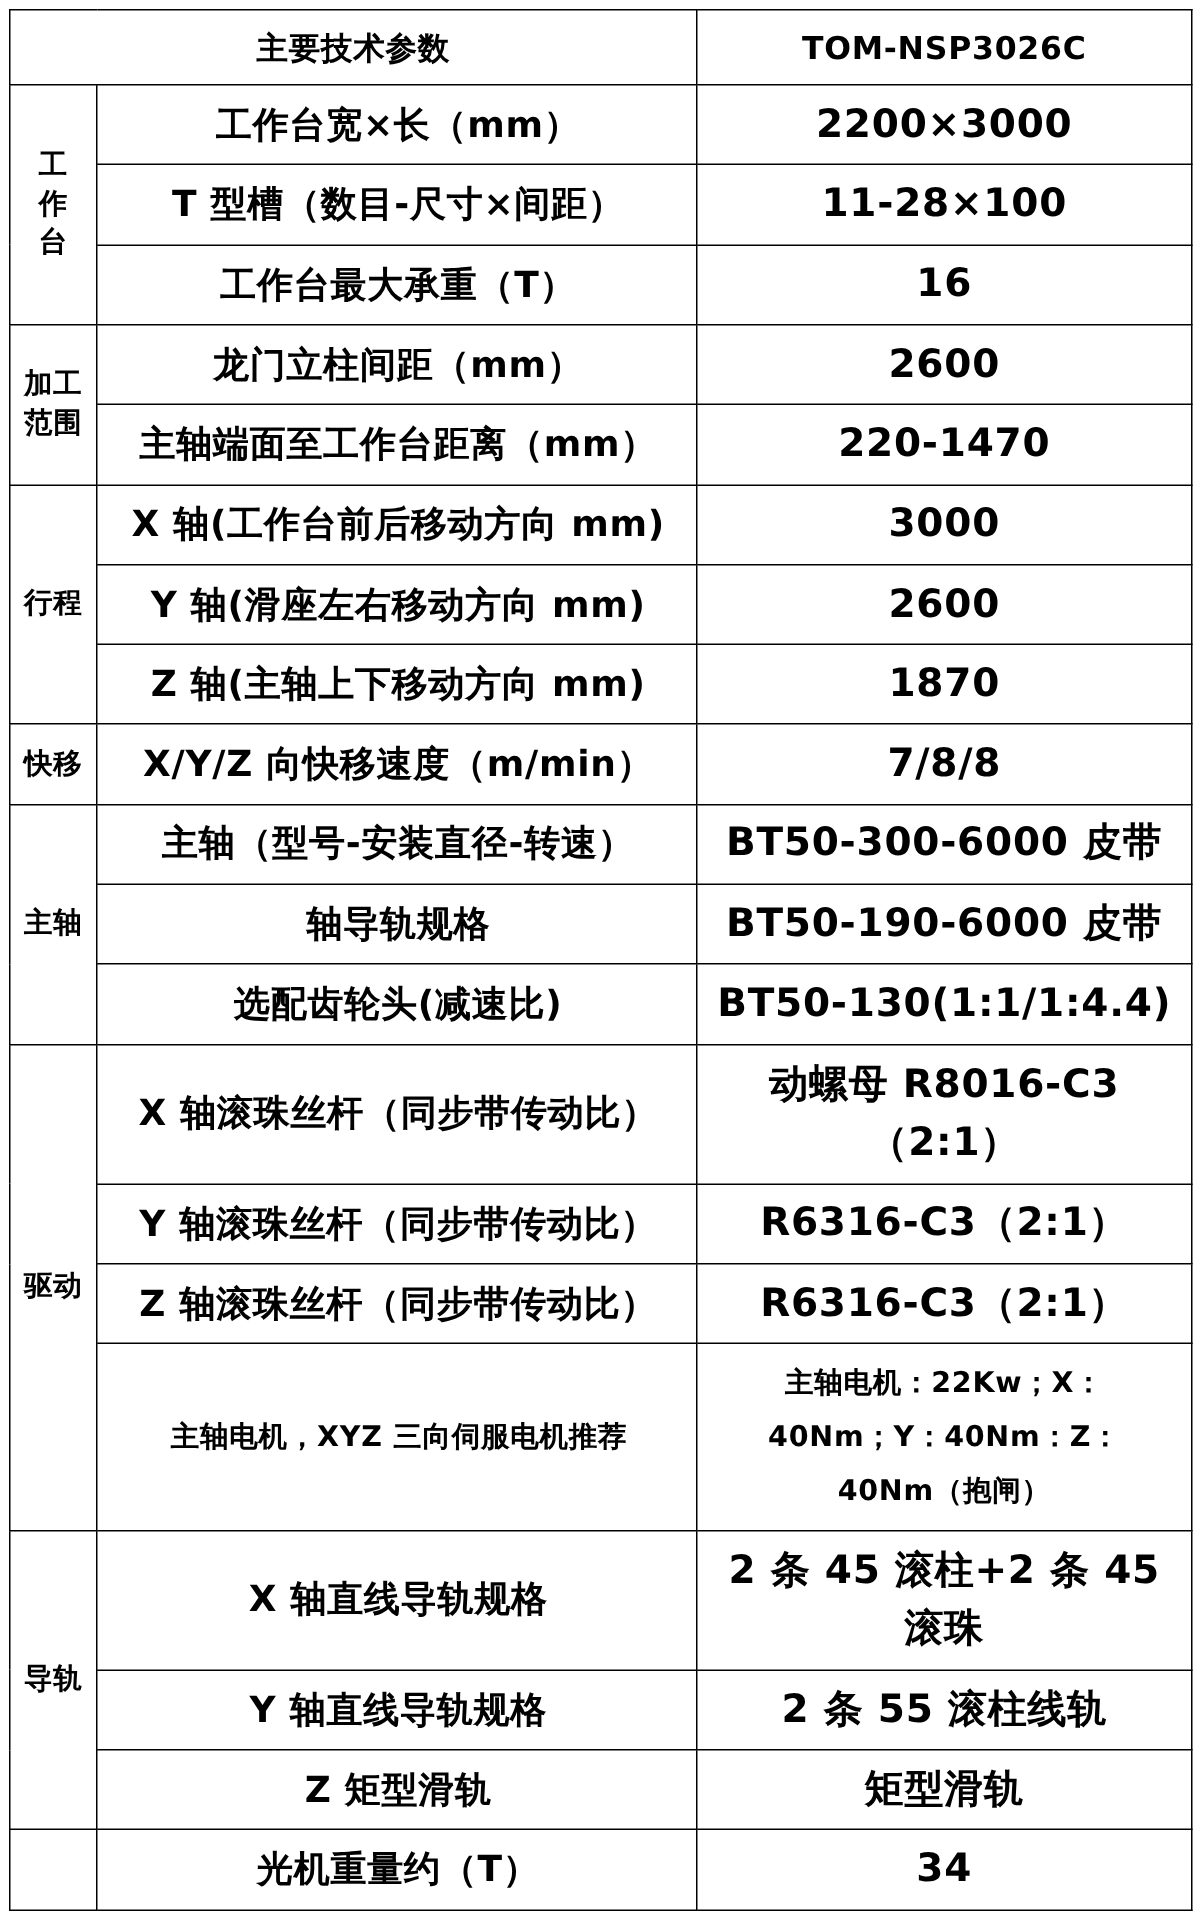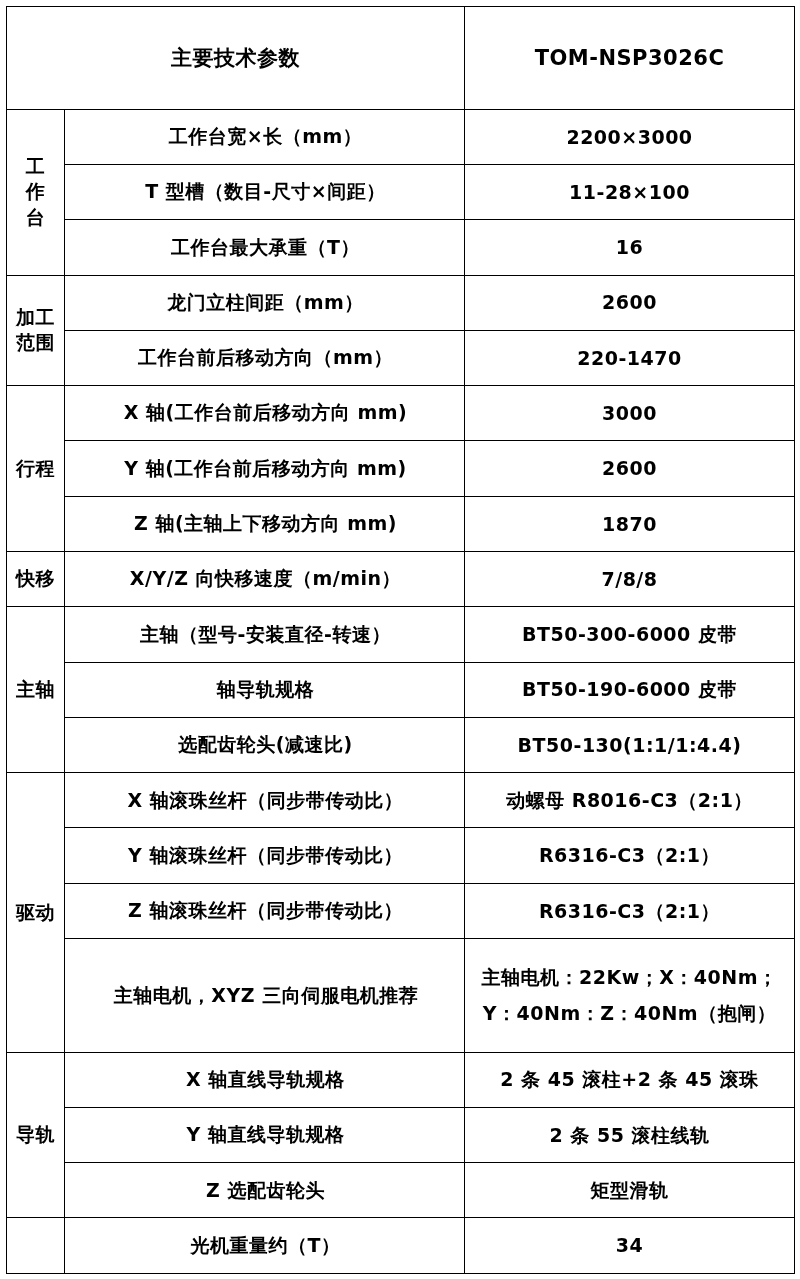--- a/index.html
+++ b/index.html
@@ -36,48 +36,48 @@
   col.c-group { width: 58px; }
   col.c-item  { width: 400px; }
   col.c-value { width: 330px; }
 
   td.group {
     font-size: 19px;
     line-height: 1.35;
     padding: 2px 0;
   }
   td.item {
-    font-size: 19px;
+    font-size: 24px;
     text-align: left;
     padding: 6px 8px 6px 10px;
     line-height: 1.45;
   }
   td.value {
-    font-size: 19px;
-    padding: 6px 20px;
+    font-size: 26px;
+    padding: 6px 4px;
     line-height: 1.5;
   }
   td.header-item {
     font-size: 21px;
     text-align: center;
     padding: 10px 0;
   }
   td.header-value {
     font-size: 21px;
-    padding: 26px 0;
+    padding: 10px 0;
   }
   td.item-wide {
     font-size: 19px;
     text-align: left;
     padding: 6px 8px 6px 11px;
     line-height: 1.9;
   }
   td.value-wide {
     font-size: 19px;
-    padding: 6px 4px;
+    padding: 6px 18px;
     line-height: 1.9;
   }
   .vert-char {
     display: block;
   }
 </style>
 </head>
 <body>
 
 <div class="sheet">
@@ -114,33 +114,33 @@
 
       <tr>
         <td class="group" rowspan="2">
           <span class="vert-char">加工</span>
           <span class="vert-char">范围</span>
         </td>
         <td class="item">龙门立柱间距（mm）</td>
         <td class="value">2600</td>
       </tr>
       <tr>
-        <td class="item">工作台前后移动方向（mm）</td>
+        <td class="item">主轴端面至工作台距离（mm）</td>
         <td class="value">220-1470</td>
       </tr>
 
       <tr>
         <td class="group" rowspan="3">
           <span class="vert-char">行程</span>
         </td>
         <td class="item">X 轴(工作台前后移动方向 mm)</td>
         <td class="value">3000</td>
       </tr>
       <tr>
-        <td class="item">Y 轴(工作台前后移动方向 mm)</td>
+        <td class="item">Y 轴(滑座左右移动方向 mm)</td>
         <td class="value">2600</td>
       </tr>
       <tr>
         <td class="item">Z 轴(主轴上下移动方向 mm)</td>
         <td class="value">1870</td>
       </tr>
 
       <tr>
         <td class="group">
           <span class="vert-char">快移</span>
@@ -190,21 +190,21 @@
           <span class="vert-char">导轨</span>
         </td>
         <td class="item">X 轴直线导轨规格</td>
         <td class="value">2 条 45 滚柱+2 条 45 滚珠</td>
       </tr>
       <tr>
         <td class="item">Y 轴直线导轨规格</td>
         <td class="value">2 条 55 滚柱线轨</td>
       </tr>
       <tr>
-        <td class="item">Z 选配齿轮头</td>
+        <td class="item">Z 矩型滑轨</td>
         <td class="value">矩型滑轨</td>
       </tr>
 
       <tr>
         <td class="group"></td>
         <td class="item">光机重量约（T）</td>
         <td class="value">34</td>
       </tr>
     </tbody>
   </table>

